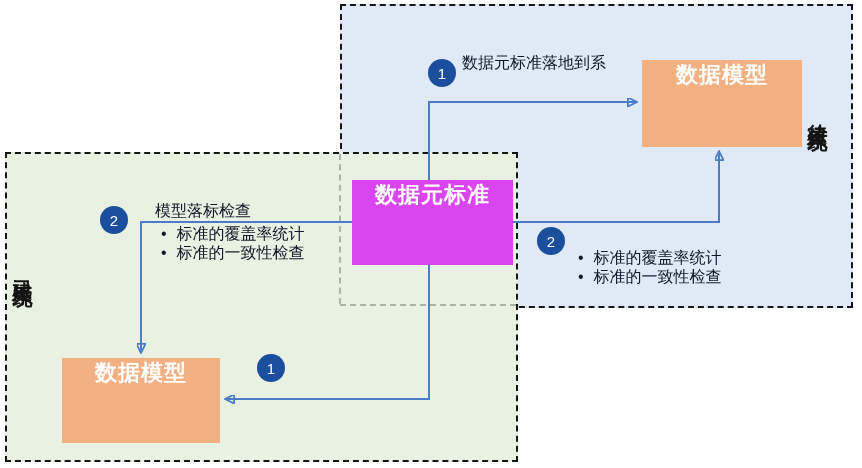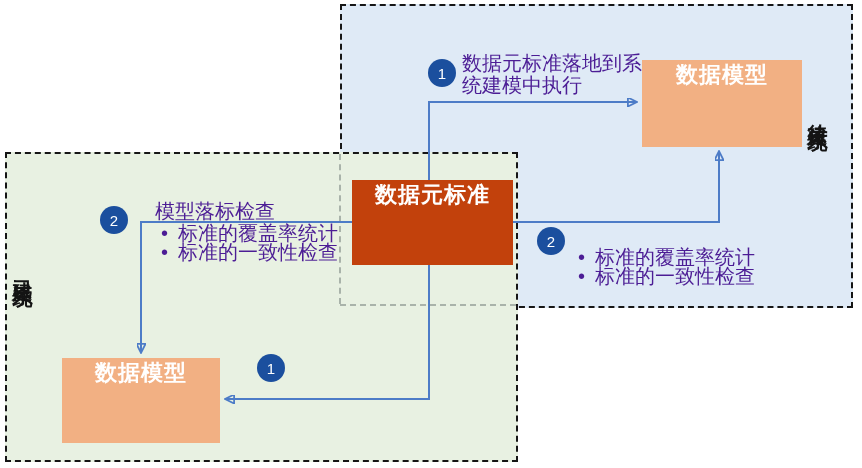--- a/index.html
+++ b/index.html
@@ -12,34 +12,34 @@
   .region-existing{left:5px;top:152px;width:513px;height:310px;background:#e8f1e2;z-index:2;}
   .ghost-line{position:absolute;z-index:3;}
   .ghost-v{left:339px;top:154px;width:0;height:150px;border-left:2px dashed #a9b3aa;}
   .ghost-h{left:340px;top:304px;width:176px;height:0;border-top:2px dashed #a9b3aa;}
   .arrows{position:absolute;left:0;top:0;z-index:4;pointer-events:none;}
   .arrows path{stroke:#4d7cc7;stroke-width:2;fill:none;}
   .node{
     position:absolute;z-index:5;display:flex;align-items:flex-start;justify-content:center;
     color:#ffffff;font-weight:700;font-size:22px;letter-spacing:1px;
   }
-  .node-standard{left:352px;top:180px;width:161px;height:85px;background:#c2410c;}
+  .node-standard{left:352px;top:180px;width:161px;height:85px;background:#d946ef;}
   .node-model-pending{left:642px;top:60px;width:160px;height:87px;background:#f2b083;}
   .node-model-existing{left:62px;top:358px;width:158px;height:85px;background:#f2b083;}
   .v-label{
     position:absolute;z-index:5;writing-mode:vertical-rl;text-orientation:upright;
     font-weight:700;font-size:20px;color:#141414;letter-spacing:2px;line-height:1;
   }
   .v-label-pending{left:808px;top:108px;}
   .v-label-existing{left:13px;top:264px;}
   .badge{
     position:absolute;z-index:6;width:28px;height:28px;border-radius:50%;
     background:#1b4f9e;color:#ffffff;font-size:15px;display:flex;align-items:center;justify-content:center;
   }
-  .ann{position:absolute;z-index:6;color:#4c1d95;font-size:20px;}
+  .ann{position:absolute;z-index:6;color:#0f172a;font-size:16px;text-align:center;}
   .ann-lines div{line-height:22px;white-space:nowrap;}
   .ann-lines-sm div{line-height:21px;}
   .ann-title{white-space:nowrap;line-height:18px;}
   .bullets .bullet-row{display:flex;line-height:19px;white-space:nowrap;}
   .bullets .bullet-row::before{content:"\2022";margin-right:10px;}
 </style>
 </head>
 <body>
 
 <div class="stage">
@@ -71,21 +71,20 @@
   <div class="node node-model-pending">
     <span>数据模型</span>
   </div>
   <div class="node node-model-existing">
     <span>数据模型</span>
   </div>
 
   <div class="badge" style="left:428px;top:59px;">1</div>
   <div class="ann ann-lines" style="left:462px;top:52px;">
     <div>数据元标准落地到系</div>
-    <div>统建模中执行</div>
   </div>
 
   <div class="badge" style="left:537px;top:227px;">2</div>
   <div class="ann bullets" style="left:578px;top:248px;">
     <div class="bullet-row">标准的覆盖率统计</div>
     <div class="bullet-row">标准的一致性检查</div>
   </div>
 
   <div class="badge" style="left:100px;top:206px;">2</div>
   <div class="ann ann-title" style="left:155px;top:202px;">模型落标检查</div>

